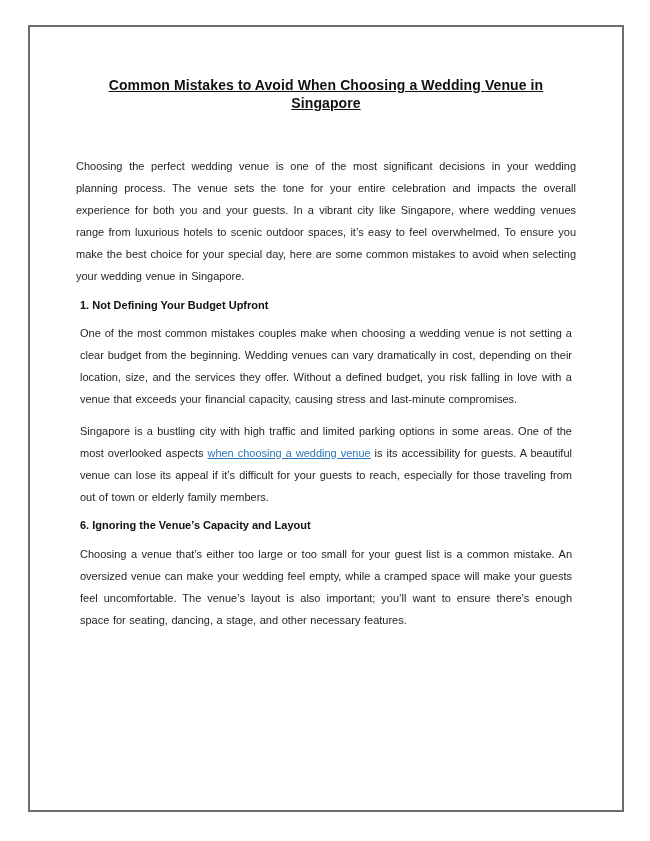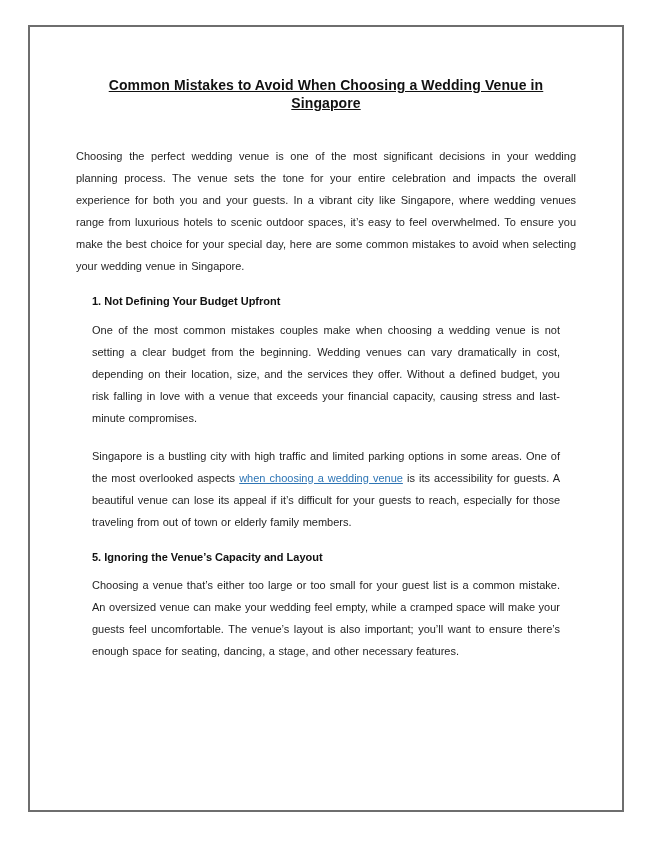--- a/index.html
+++ b/index.html
@@ -34,21 +34,21 @@
     top: 49px;
     width: 500px;
   }
   h1.doc-title {
     font-size: 14px;
     line-height: 18px;
     font-weight: bold;
     text-decoration: underline;
     text-align: center;
     color: #111111;
-    margin: 0 0 33px 0;
+    margin: 0 0 43px 0;
     letter-spacing: 0.1px;
   }
   p.body-text {
     font-size: 11px;
     line-height: 22px;
     text-align: justify;
     color: #1f1f1f;
     margin: 0 0 9.5px 0;
     word-spacing: 0.5px;
   }
@@ -57,21 +57,21 @@
     line-height: 16px;
     font-weight: bold;
     color: #111111;
     margin: 0 0 9.5px 0;
   }
   a.inline-link {
     color: #2e75b5;
     text-decoration: underline;
     cursor: pointer;
   }
-  section { margin: 16px; padding: 0; }
+  section { margin: 4px; padding: 0; }
 </style>
 </head>
 <body>
 
 <div class="page">
   <div class="page-border">
     <div class="content">
 
       <h1 class="doc-title">Common Mistakes to Avoid When Choosing a Wedding Venue in Singapore</h1>
 
@@ -80,21 +80,21 @@
       <section>
         <h2 class="section-heading">1. Not Defining Your Budget Upfront</h2>
         <p class="body-text">One of the most common mistakes couples make when choosing a wedding venue is not setting a clear budget from the beginning. Wedding venues can vary dramatically in cost, depending on their location, size, and the services they offer. Without a defined budget, you risk falling in love with a venue that exceeds your financial capacity, causing stress and last-minute compromises.</p>
       </section>
 
       <section>
         <p class="body-text"><span>Singapore is a bustling city with high traffic and limited parking options in some areas. One of the most overlooked aspects </span><a class="inline-link" href="#">when choosing a wedding venue</a><span> is its accessibility for guests. A beautiful venue can lose its appeal if it’s difficult for your guests to reach, especially for those traveling from out of town or elderly family members.</span></p>
       </section>
 
       <section>
-        <h2 class="section-heading">5. Ignoring the Venue’s Capacity and Layout</h2>
+        <h2 class="section-heading">6. Ignoring the Venue’s Capacity and Layout</h2>
         <p class="body-text">Choosing a venue that’s either too large or too small for your guest list is a common mistake. An oversized venue can make your wedding feel empty, while a cramped space will make your guests feel uncomfortable. The venue’s layout is also important; you’ll want to ensure there’s enough space for seating, dancing, a stage, and other necessary features.</p>
       </section>
 
       <section>
       </section>
 
     </div>
   </div>
 </div>
 

